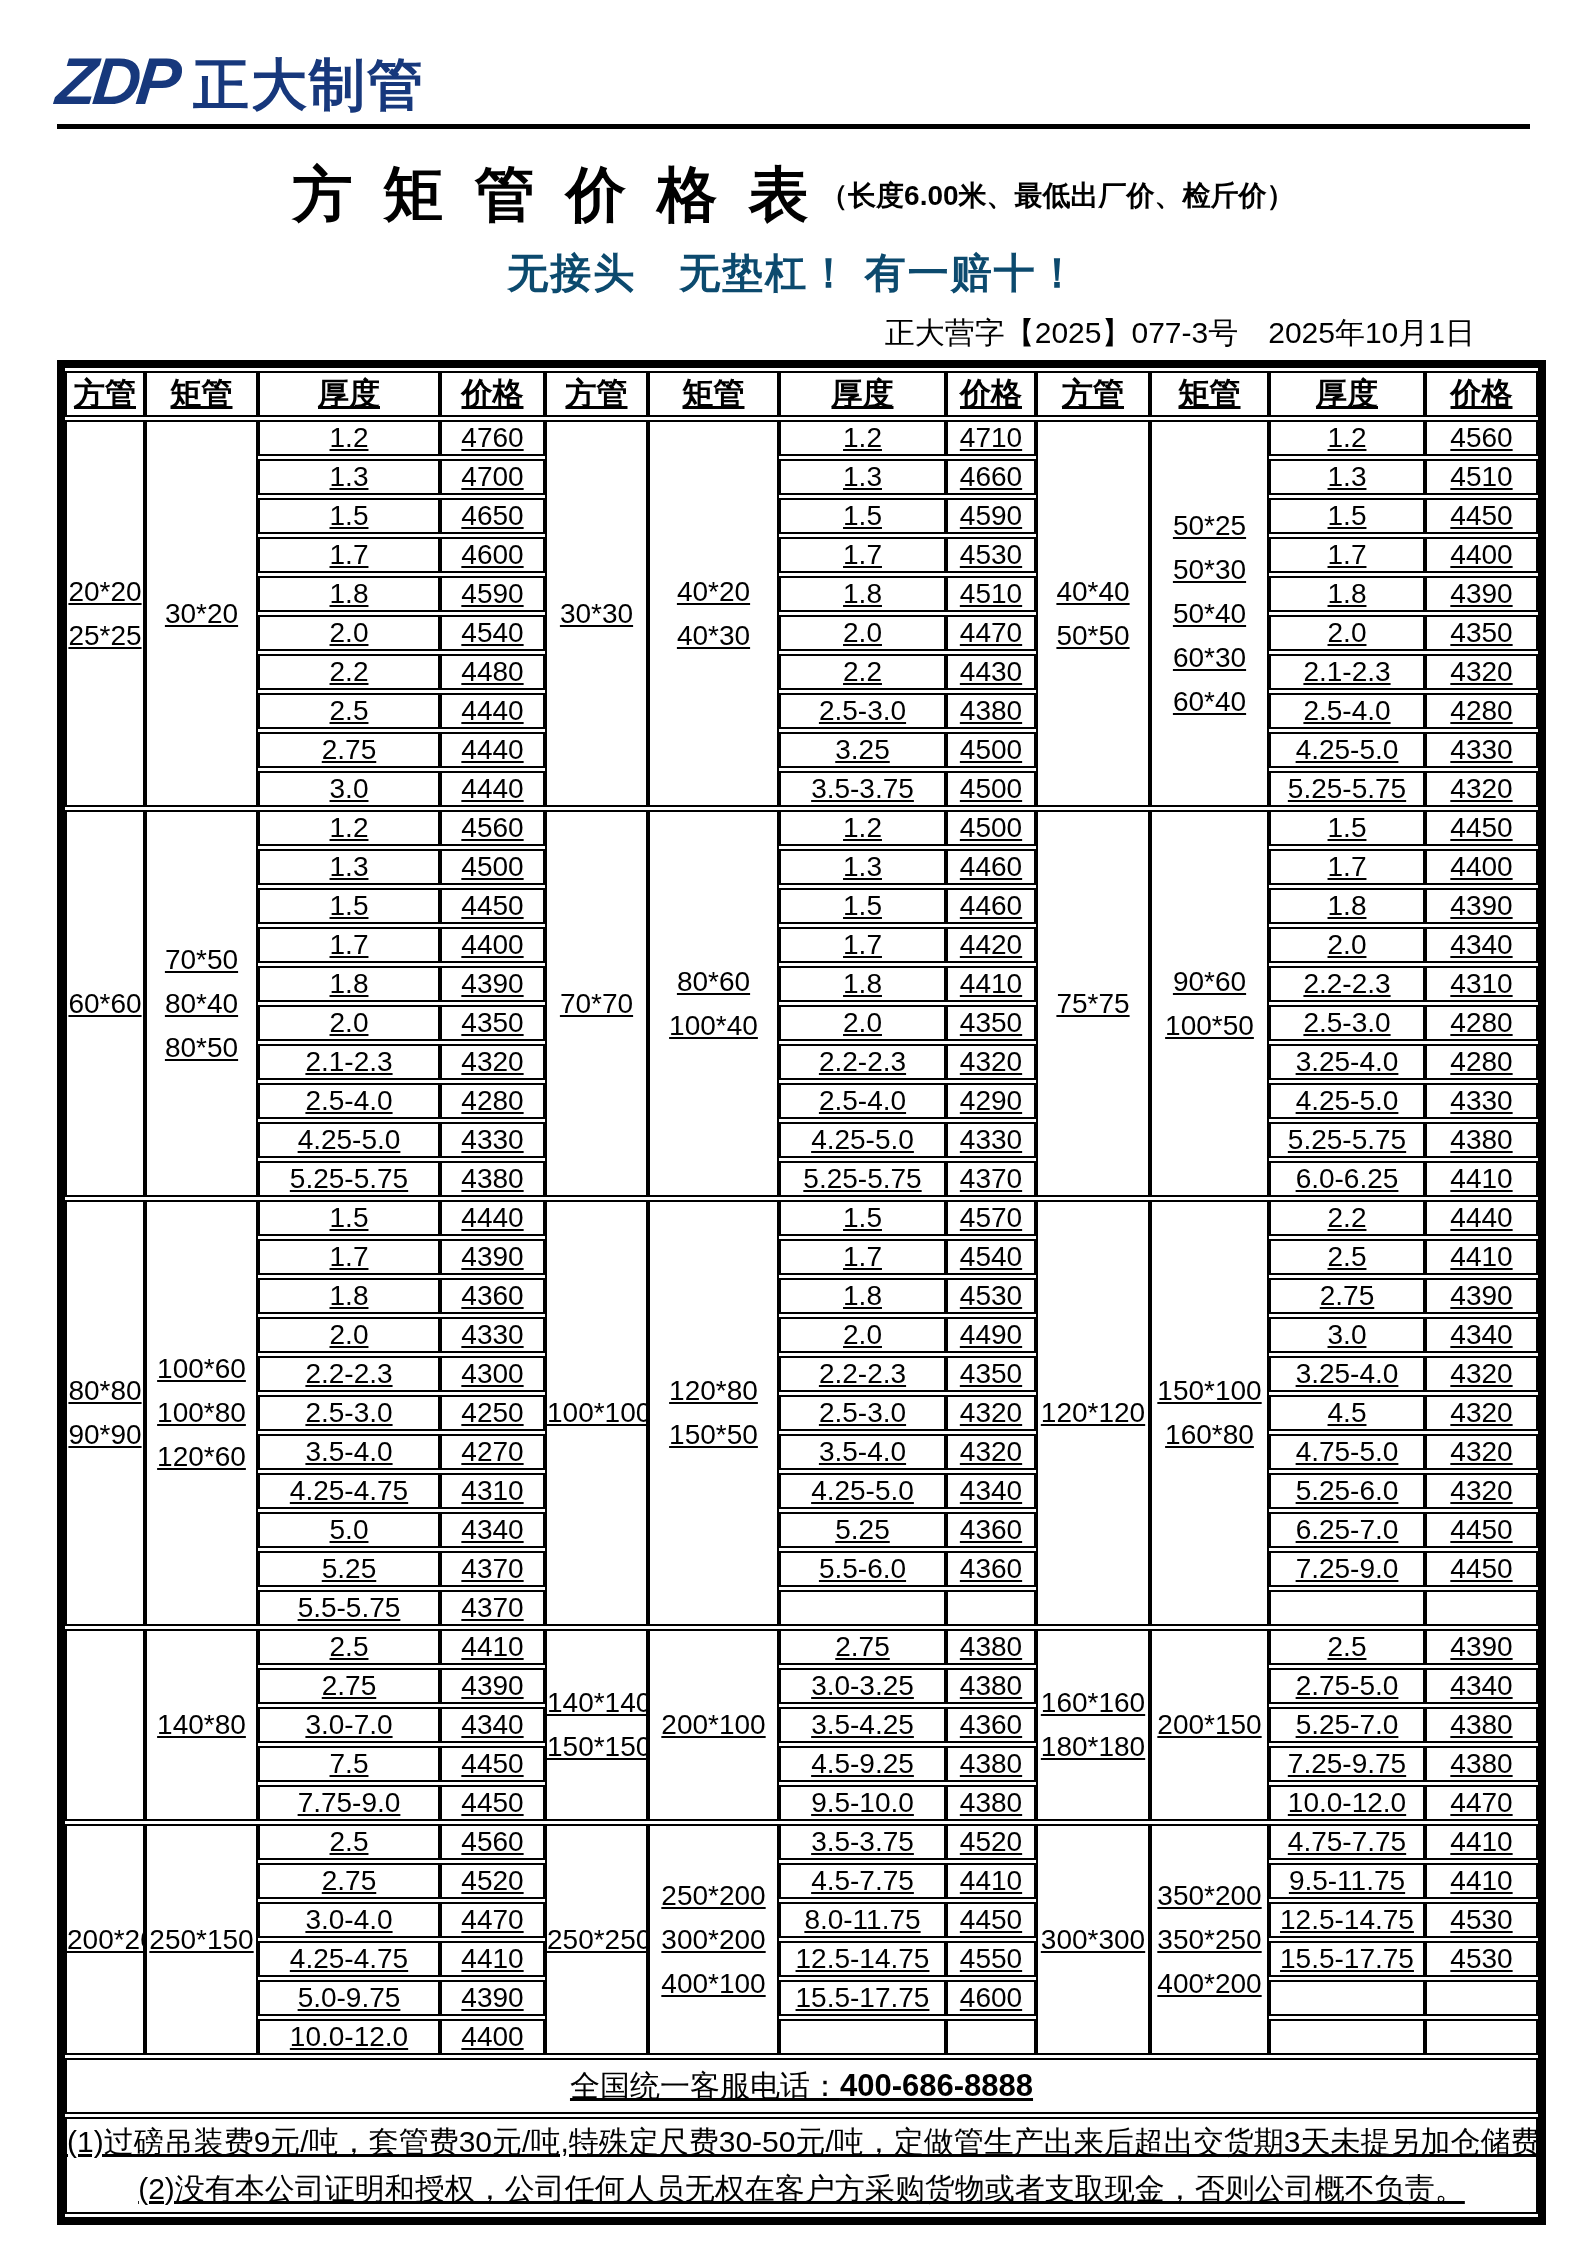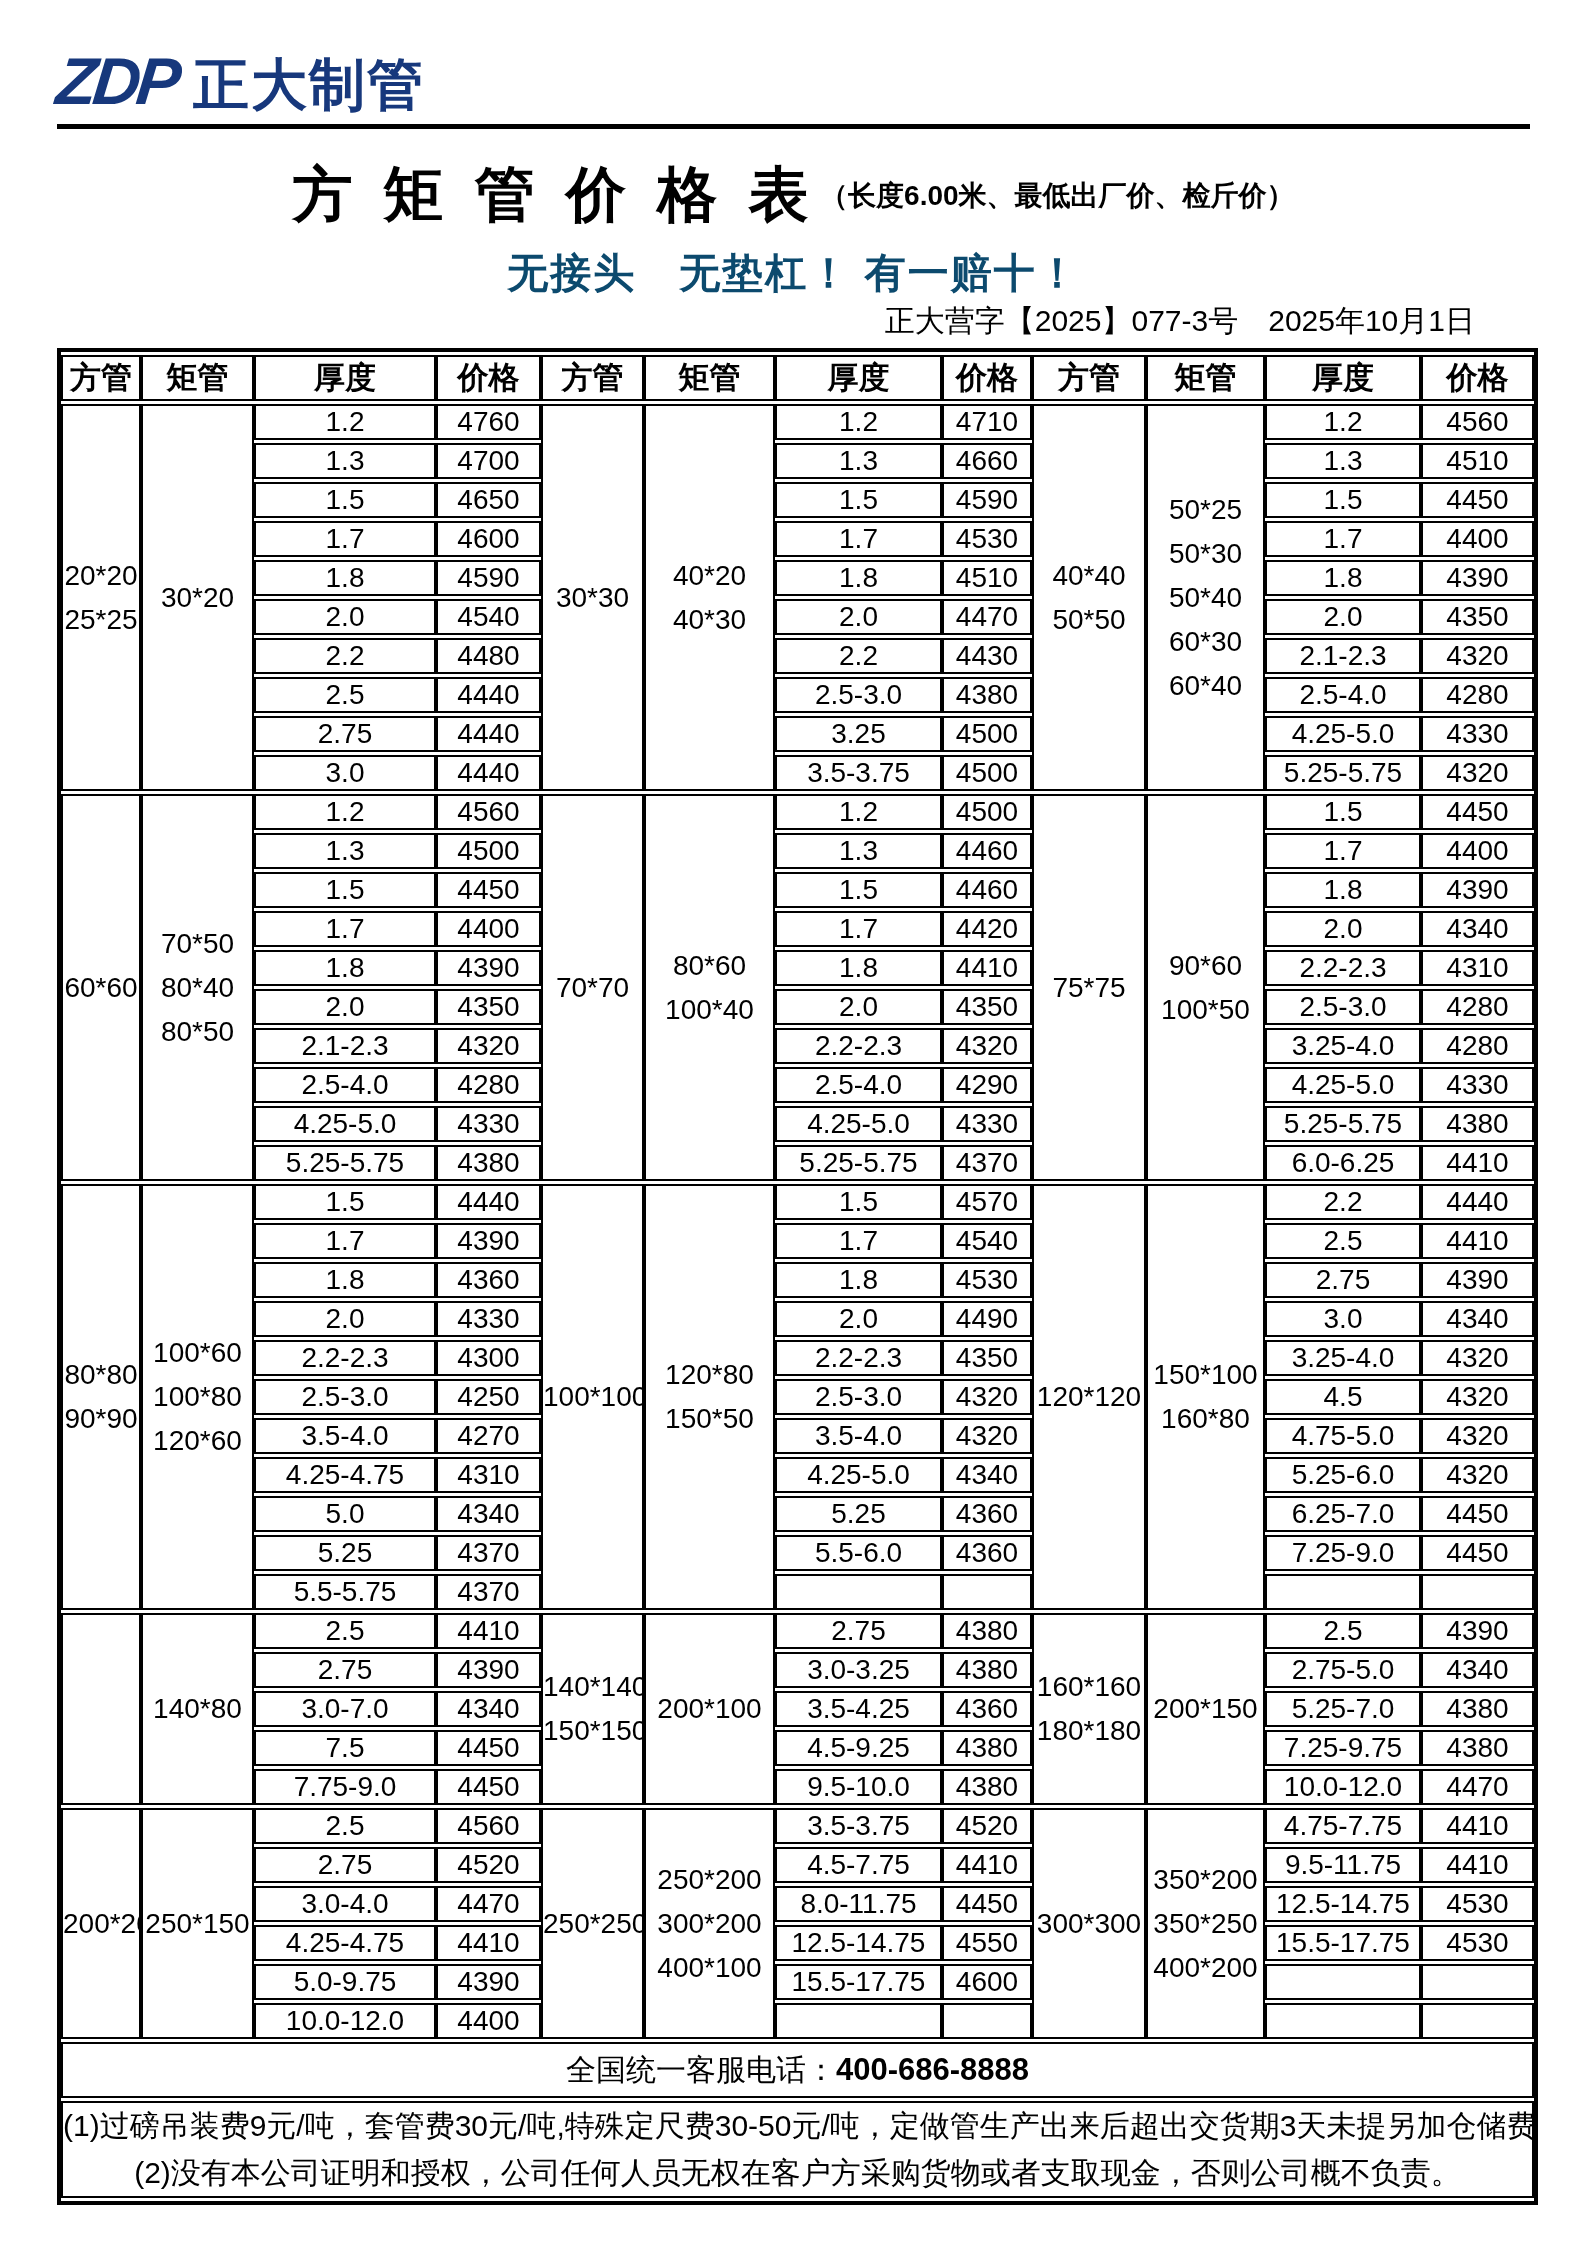--- a/index.html
+++ b/index.html
@@ -15,25 +15,25 @@
             letter-spacing:-4px;transform:skewX(-6deg);}
   .logo-cn{font-weight:bold;font-size:56px;line-height:1;letter-spacing:2px;}
   .slogan{font-weight:bold;font-size:45px;line-height:1;letter-spacing:3px;padding-bottom:4px;}
 
   
   .title-row{text-align:center;margin-top:26px;white-space:nowrap;}
   .title-main{font-family:"Liberation Serif",serif;font-weight:bold;font-size:60px;
               letter-spacing:0.52em;margin-right:-0.40em;vertical-align:middle;}
   .title-sub{font-weight:bold;font-size:28px;vertical-align:middle;margin-top:26px;}
   .warning{text-align:center;font-weight:bold;font-size:41px;margin-top:10px;letter-spacing:2px;}
-  .doc-line{text-align:right;font-size:30px;margin:0 55px 6px 0;}
+  .doc-line{text-align:right;font-size:30px;margin:12px 55px 6px 0;}
 
   
-  table.price{width:1473px;table-layout:fixed;border:4px solid #000000;
-              border-collapse:separate;border-spacing:0 3px;}
+  table.price{width:1473px;table-layout:fixed;border:8px solid #000000;
+              border-collapse:separate;border-spacing:0 3px;text-decoration:underline;}
   table.price td,table.price th{border:2px solid #000;text-align:center;vertical-align:middle;
               padding:0;overflow:hidden;white-space:nowrap;box-sizing:border-box;}
   table.price th{height:38px;font-size:31px;font-weight:bold;}
   td.thick,td.price{height:32px;font-size:28px;line-height:32px;}
   td.merge{font-size:28px;}
   td.merge div{line-height:44px;}
   td.phone-cell{height:56px;font-size:30px;}
   .phone-number{font-weight:bold;font-size:31px;}
   td.notes-cell{text-align:left;white-space:normal;padding:22px 10px 18px 8px;
                 font-size:30px;line-height:1.55;}

